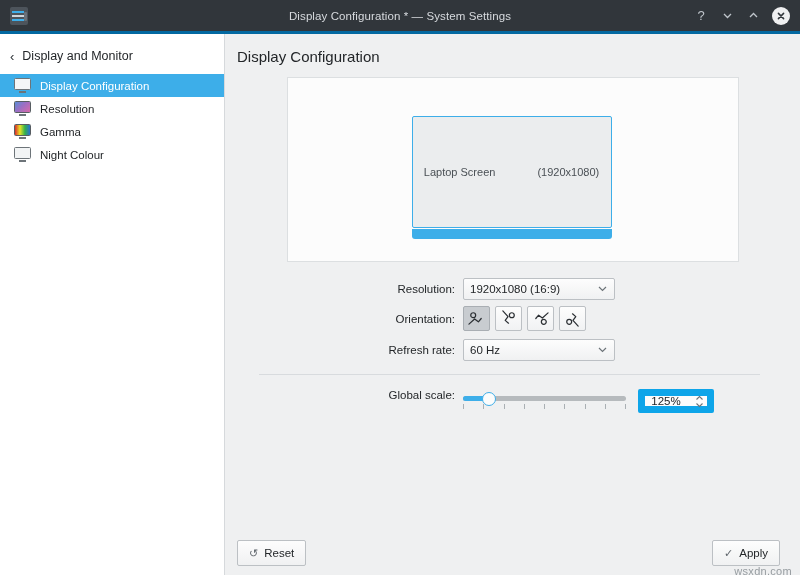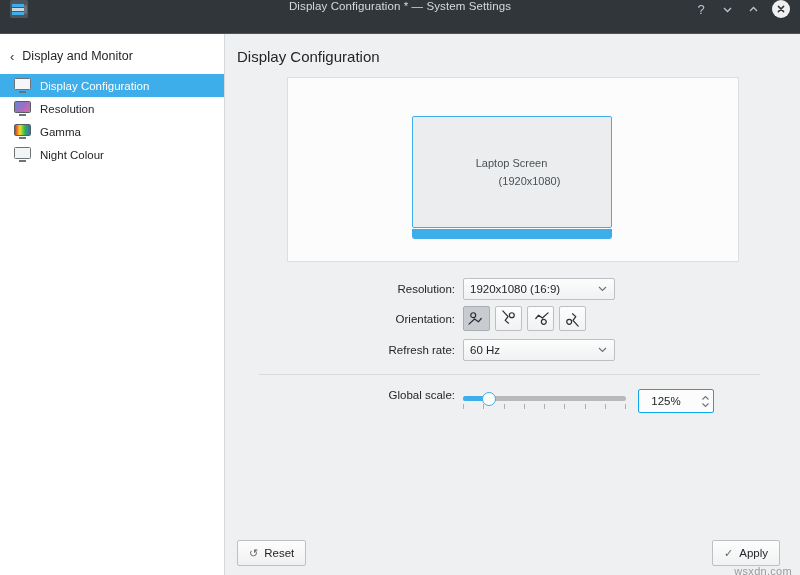--- a/index.html
+++ b/index.html
@@ -15,24 +15,24 @@
     position: relative;
     width: 800px; height: 575px;
     background: #eff0f1;
     display: flex; flex-direction: column;
   }
 
   
   #titlebar {
     height: 34px;
     background: #31363b;
-    display: flex; align-items: flex-start;
+    display: flex; align-items: center;
     flex: 0 0 34px;
     position: relative;
-    border-bottom: 1px solid #0369a1;
+    border-bottom: 3px solid #0369a1;
   }
   #app-icon {
     width: 18px; height: 18px;
     margin-left: 10px;
     position: relative;
     background: #4d545b;
     border-radius: 2px;
     flex: 0 0 18px;
   }
   #app-icon::before {
@@ -164,21 +164,21 @@
     margin: 0 auto;
     width: 452px;
   }
   #screen {
     position: absolute;
     left: 124px; top: 38px;
     width: 200px; height: 112px;
     background: #ebedee;
     border: 1px solid #3daee9;
     border-radius: 2px;
-    display: flex; flex-direction: column;
+    display: flex; flex-direction: row;
     align-items: center; justify-content: center;
     gap: 6px;
   }
   #screen .lbl { font-size: 11px; color: #4a5055; }
   #screen .res { font-size: 11px; color: #4a5055; margin-left: 36px; }
   #screen-base {
     position: absolute;
     left: 124px; top: 151px;
     width: 200px; height: 10px;
     background: #3daee9;
@@ -259,21 +259,21 @@
     position: absolute; left: 0; top: 15px;
     width: 163px; height: 6px;
     display: flex; justify-content: space-between;
   }
   #slider-ticks i { width: 1px; height: 5px; background: #aab0b4; display: block; }
 
   #spin {
     margin-left: 12px;
     width: 76px; height: 24px;
     background: #fcfcfc;
-    border: 1px solid #0ea5e9;
+    border: 7px solid #0ea5e9;
     border-radius: 2px;
     display: flex; align-items: center;
     position: relative;
   }
   #spin .sval {
     flex: 1; text-align: center;
     font-size: 11.5px; color: #232629;
     padding-right: 4px;
   }
   #spin .arrows {

